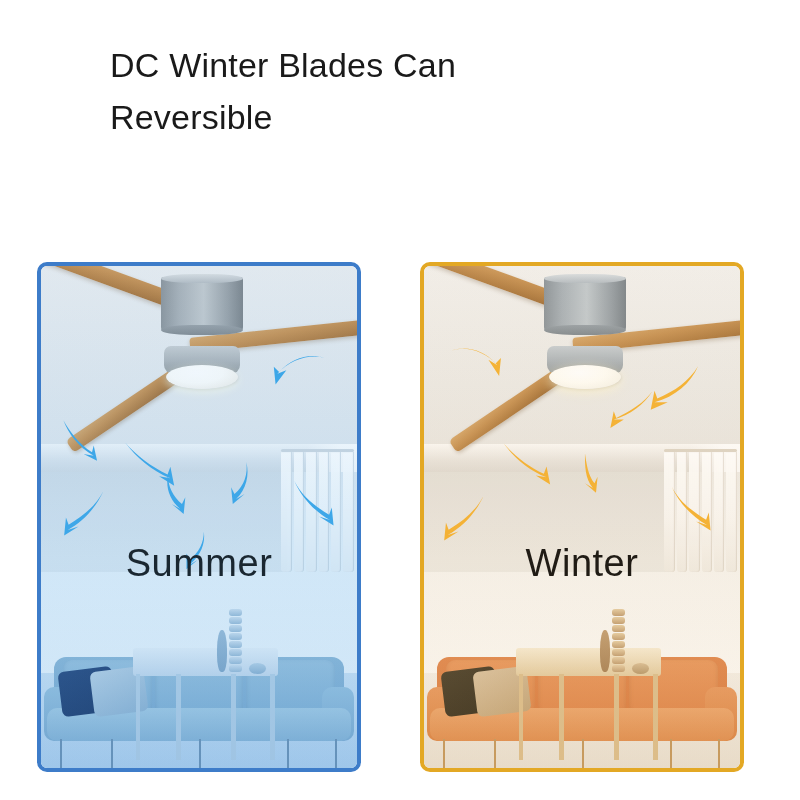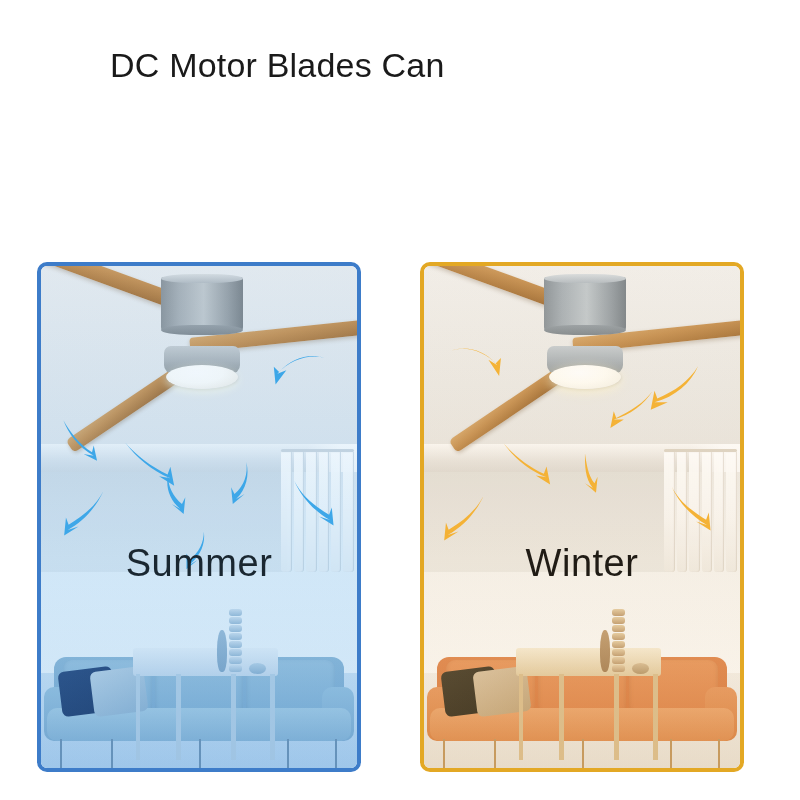--- a/index.html
+++ b/index.html
@@ -283,21 +283,22 @@
 
   
   .tint{ position:absolute; inset:0; pointer-events:none; z-index:8; }
   .summer .tint{ background:linear-gradient(180deg,rgba(70,150,220,.05) 0%,rgba(80,170,235,.14) 55%,rgba(60,140,215,.20) 100%); }
   .winter .tint{ background:linear-gradient(180deg,rgba(230,170,80,.04) 0%,rgba(230,165,70,.07) 60%,rgba(225,160,65,.10) 100%); }
 </style>
 </head>
 <body>
 
 <div class="heading">
-  <span class="ln">DC Motor Blades Can</span>
+  <span class="ln">DC Winter Blades Can</span>
+  <span class="ln">Reversible</span>
 </div>
 
 <div class="panel panel-summer summer">
   <div class="scene">
 
     <div class="ceiling"></div>
     <div class="cornice"></div>
     <div class="wall"></div>
     <div class="wallshade"></div>
     <div class="floor"></div>

